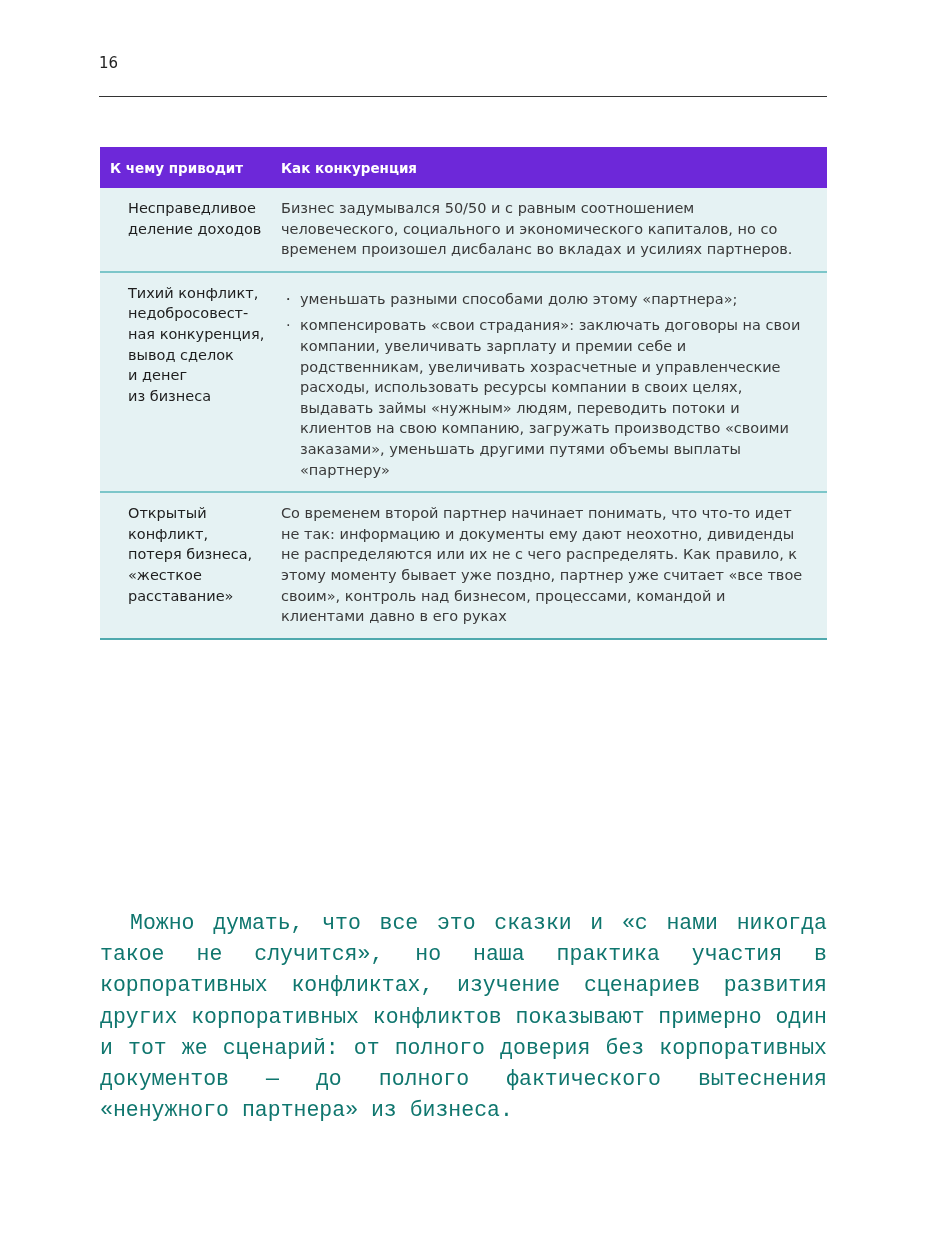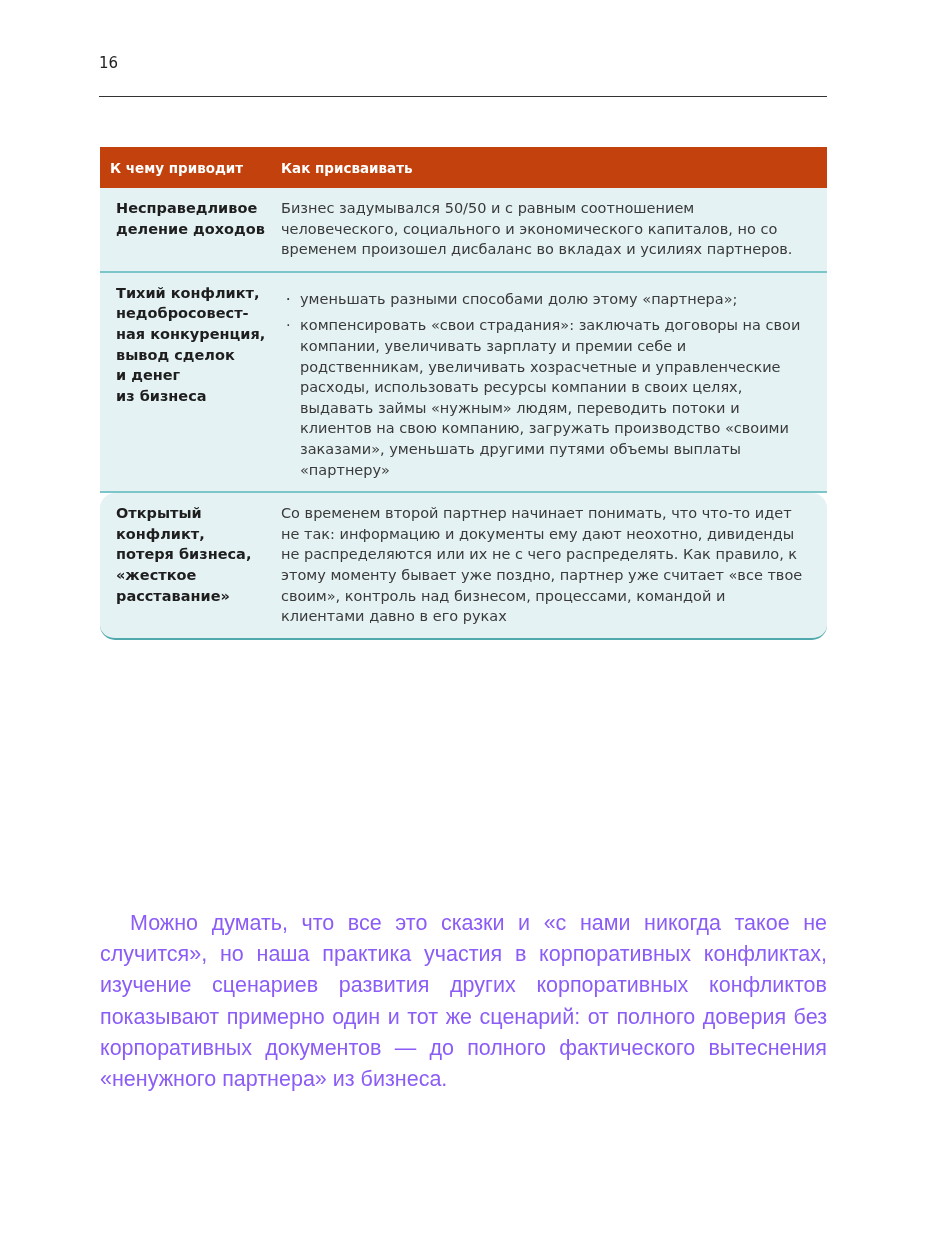--- a/index.html
+++ b/index.html
@@ -12,61 +12,61 @@
     font-family: "DejaVu Sans", sans-serif; font-size: 15px; color: #222;
   }
   .header-rule {
     position: absolute; left: 99px; top: 96px; width: 728px; height: 1px; background: #333;
   }
   .table {
     position: absolute; left: 100px; top: 147px; width: 727px;
     font-family: "DejaVu Sans", sans-serif;
   }
   .thead {
-    background: #c2410c; height: 41px; display: flex; align-items: center;
+    background: #6d28d9; height: 41px; display: flex; align-items: center;
     color: #ffffff; font-weight: bold; font-size: 13.5px;
   }
   .thead .c1 { width: 181px; padding-left: 10px; box-sizing: border-box; }
   .thead .c2 { flex: 1; }
   .row {
     display: flex; background: #e5f2f3; border-bottom: 2px solid #7cc6c9;
     padding: 10px 0 11px 0; box-sizing: border-box;
   }
-  .row:last-child { border-bottom: 2px solid #4fa9ad; border-radius: 15px; }
+  .row:last-child { border-bottom: 2px solid #4fa9ad; }
   .row .c1 {
-    width: 181px; padding-left: 16px; box-sizing: border-box;
-    font-weight: bold; font-size: 14.5px; line-height: 20.6px; color: #1e1e1e;
+    width: 181px; padding-left: 28px; box-sizing: border-box;
+    font-weight: normal; font-size: 14.5px; line-height: 20.6px; color: #1e1e1e;
     white-space: pre-line;
   }
   .row .c2 {
     flex: 1; padding-right: 16px; font-size: 14.5px; line-height: 20.6px; color: #3a3a3a;
   }
   .row .c2 p { margin: 0 0 7px 0; }
   .row .c2 p:last-child { margin-bottom: 0; }
   .bullets { list-style: none; margin: 0; padding: 0; }
   .bullets li { position: relative; padding-left: 19px; margin-bottom: 6px; }
   .bullets li:last-child { margin-bottom: 0; }
   .bullets li .dot { position: absolute; left: 5px; top: 0; }
   .body-text {
     position: absolute; left: 100px; top: 908px; width: 727px;
-    font-family: Liberation Sans, sans-serif; font-size: 21.5px; line-height: 31.2px;
-    color: #8b5cf6; text-align: justify;
+    font-family: Liberation Mono, monospace; font-size: 21.5px; line-height: 31.2px;
+    color: #0f766e; text-align: justify;
   }
   .body-text p { margin: 0; text-indent: 30px; }
 </style>
 </head>
 <body>
 
 <div class="page-number">16</div>
 <div class="header-rule"></div>
 
 <div class="table">
   <div class="thead">
     <div class="c1">К чему приводит</div>
-    <div class="c2">Как присваивать</div>
+    <div class="c2">Как конкуренция</div>
   </div>
 
   <div class="row">
     <div class="c1">Несправедливое
 деление доходов</div>
     <div class="c2">
       <p>Бизнес задумывался 50/50 и с равным соотношением человеческого, социального и экономического капиталов, но со временем произошел дисбаланс во вкладах и усилиях партнеров.</p>
     </div>
   </div>
 

